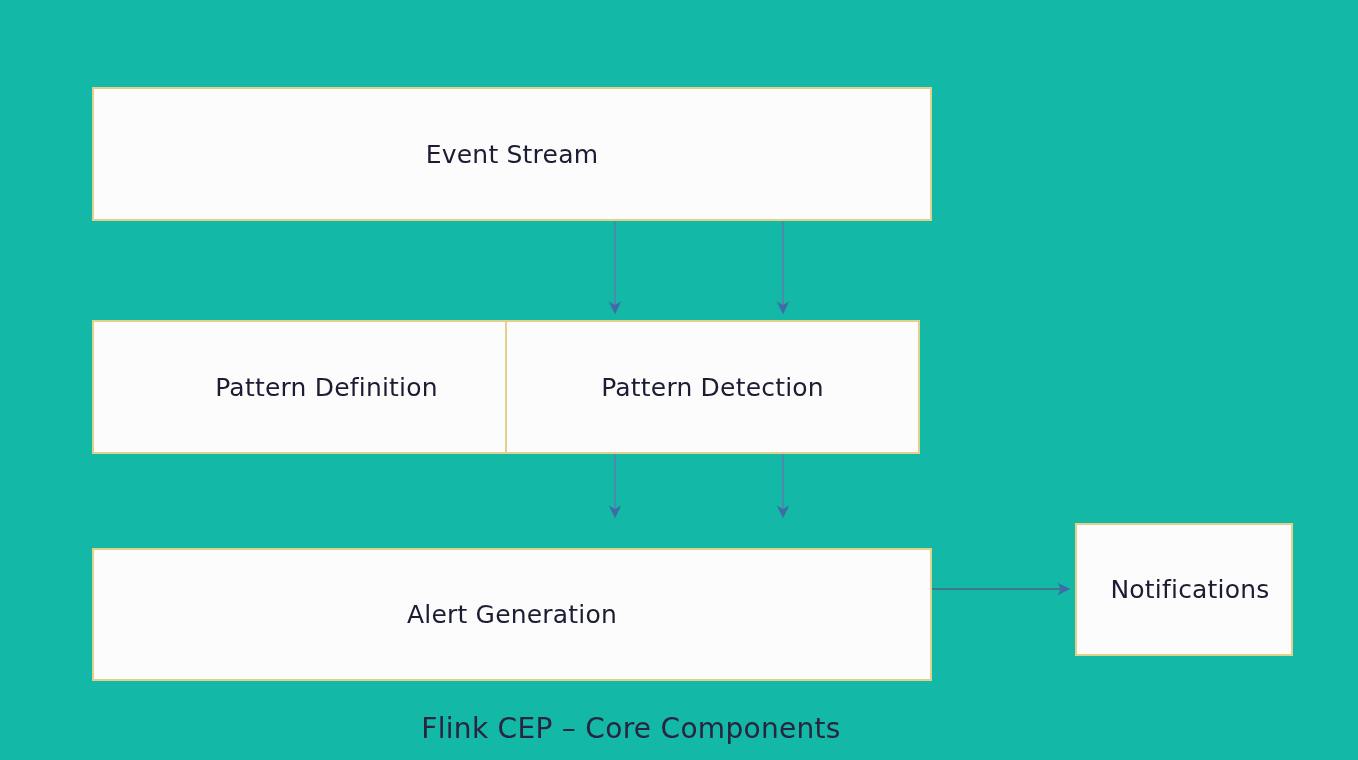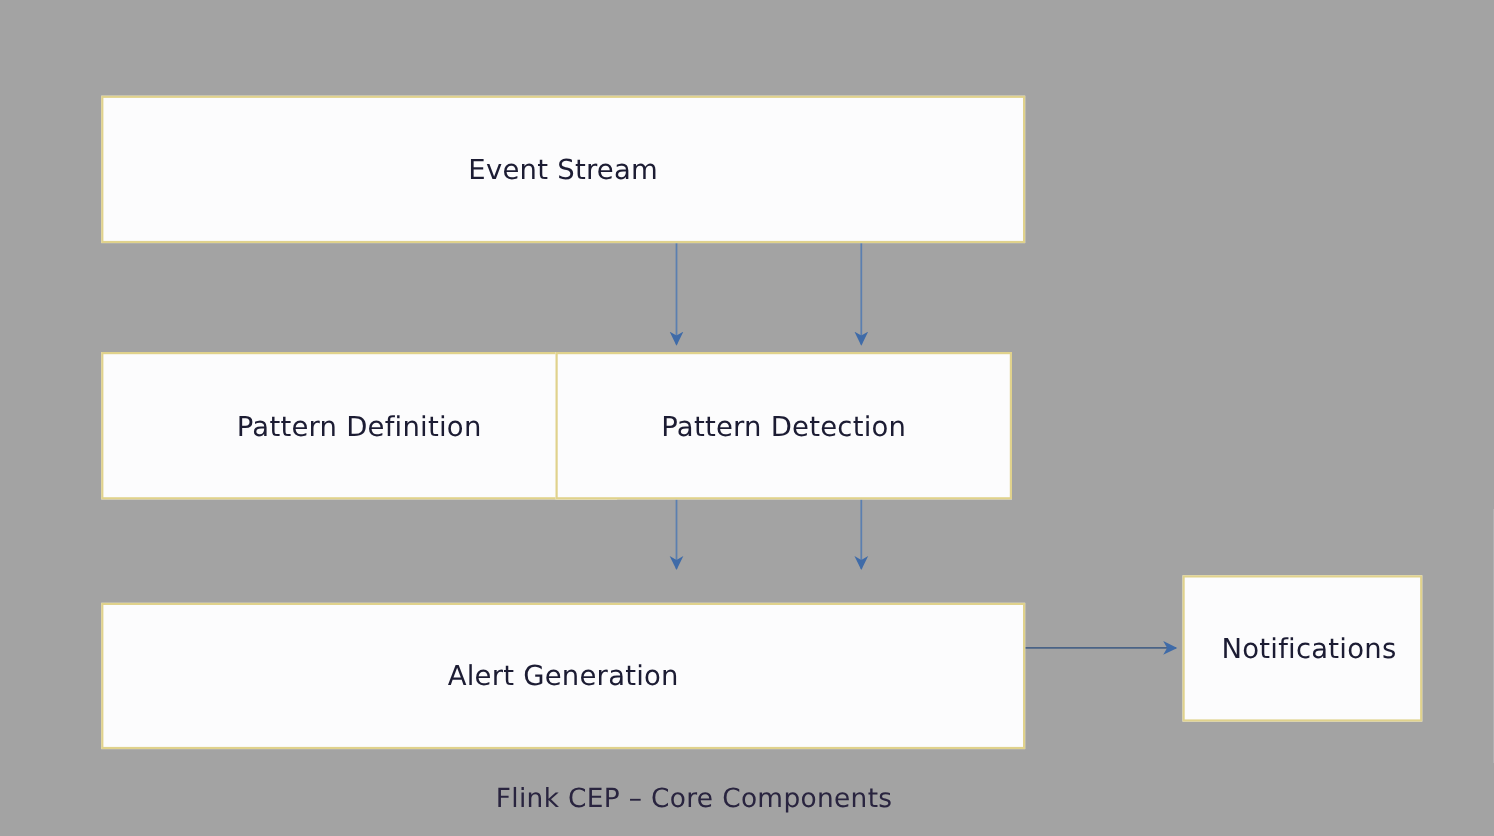--- a/index.html
+++ b/index.html
@@ -10,21 +10,21 @@
     width: 1358px;
     height: 760px;
     background: #fafbfe;
     font-family: "DejaVu Sans", sans-serif;
     overflow: hidden;
   }
   #canvas {
     position: relative;
     width: 1358px;
     height: 760px;
-    background: #a3a3a3;
+    background: #14b8a6;
   }
   .node {
     position: absolute;
     box-sizing: border-box;
     background: #fcfcfd;
     border: 2px solid #e0d28c;
     display: flex;
     align-items: center;
     justify-content: center;
   }
@@ -53,21 +53,21 @@
   }
 
   .caption {
     position: absolute;
     left: 0;
     top: 712px;
     width: 1262px;
     text-align: center;
     color: #29243f;
     font-family: "DejaVu Sans", sans-serif;
-    font-size: 24px;
+    font-size: 28px;
     font-weight: 400;
     letter-spacing: 0.3px;
     white-space: nowrap;
   }
 </style>
 </head>
 <body>
 
 <div id="canvas">
 

